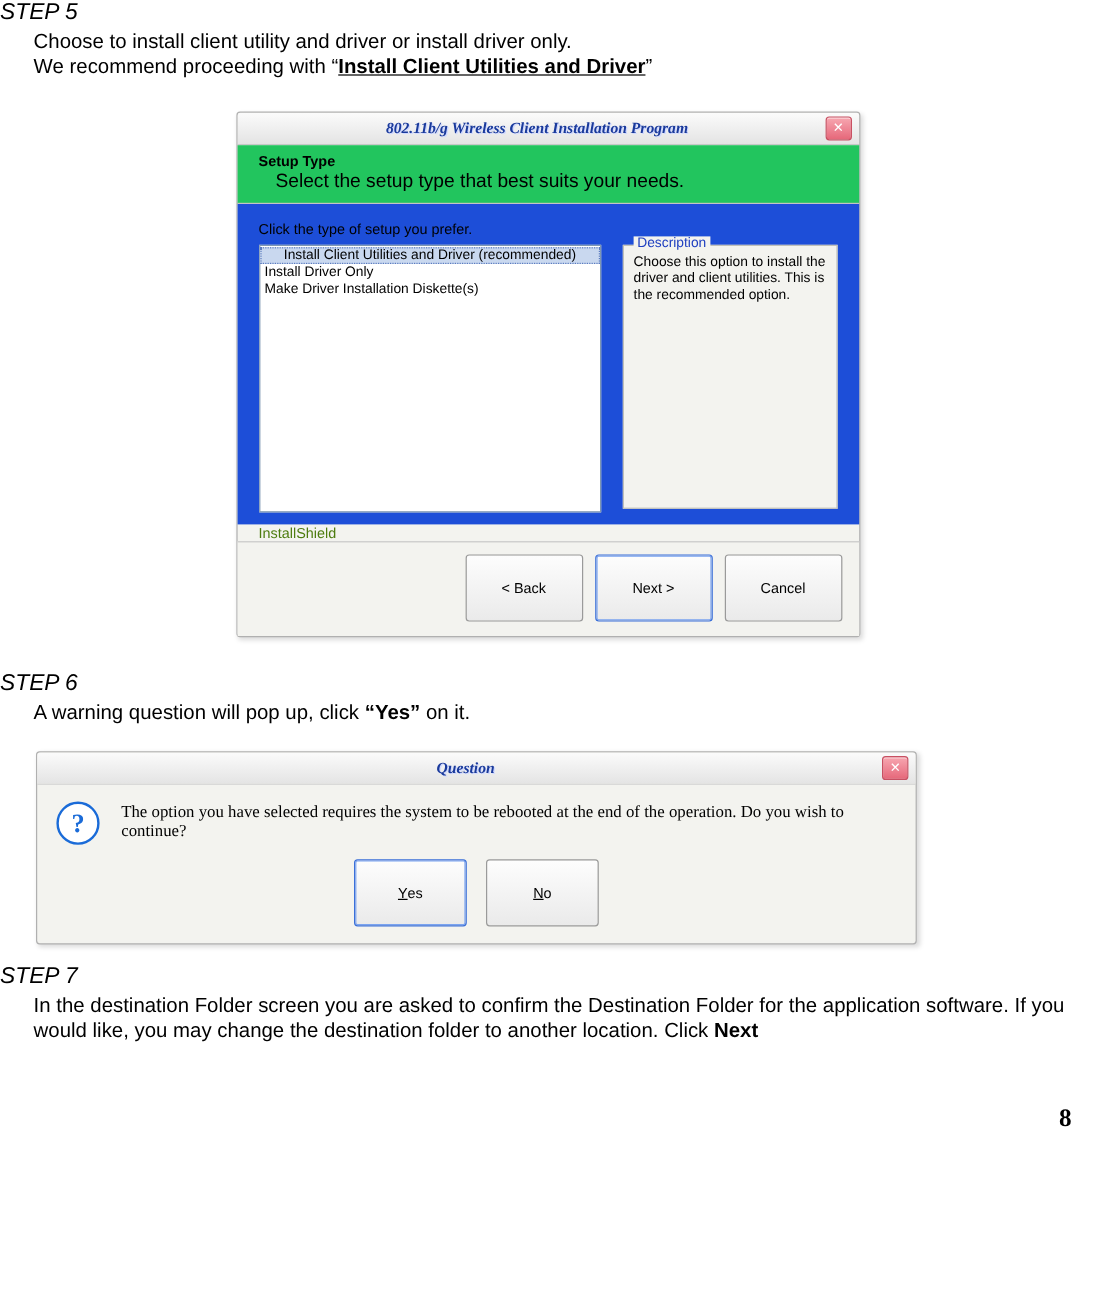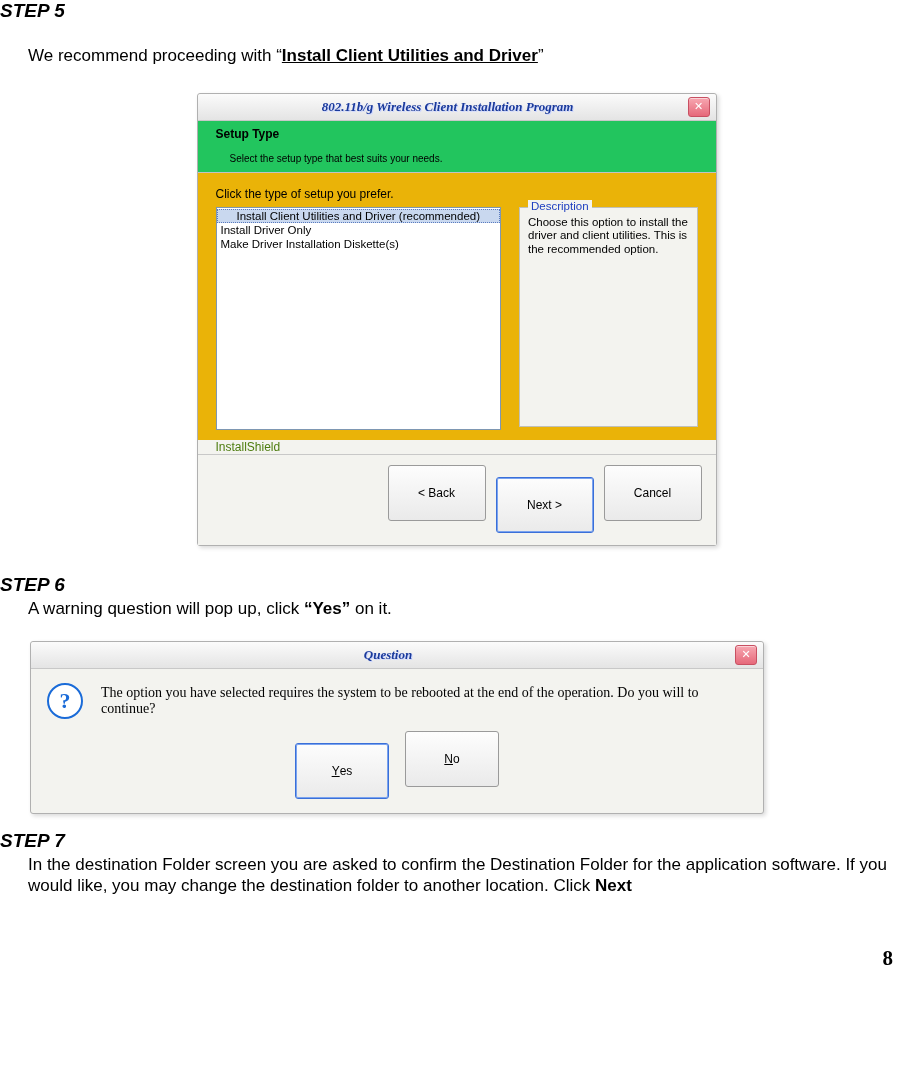--- a/index.html
+++ b/index.html
@@ -8,21 +8,21 @@
     font-family: Arial, Helvetica, sans-serif;
     font-size: 16px;
     color: #000;
     background: #fff;
     width: 913px;
   }
   .page {
     padding: 0 0 10px 0;
   }
   .step-heading {
-    font-weight: bold;
+    font-weight: normal;
     font-style: italic;
     font-size: 19px;
     margin: 0 0 2px 0;
   }
   .step-body {
     margin: 0 0 0 28px;
     font-size: 17px;
     line-height: 1.25;
   }
   .bold { font-weight: bold; }
@@ -68,25 +68,25 @@
     display: flex; align-items: center; justify-content: center;
     color:#fff; font-size:11px; font-family: Arial;
     box-shadow: inset 0 1px 0 rgba(255,255,255,0.5);
   }
   .header-panel {
     background: #22c55e;
     padding: 6px 18px 8px 18px;
     border-bottom: 1px solid #c3c3c3;
   }
   .header-panel .ht { font-weight: bold; font-size: 12px; }
-  .header-panel .hs { font-size: 10px; margin: 12px 0 0 14px; }
+  .header-panel .hs { font-size: 16px; margin: 2px 0 0 14px; }
 
   .body-panel {
     padding: 14px 18px 10px 18px;
-    background: #eab308;
+    background: #1d4ed8;
     display: flex;
     flex-direction: column;
   }
   .body-text { font-size: 12px; margin-bottom: 6px; }
   .row { display: flex; gap: 18px; }
   .listbox {
     flex: 1;
     height: 220px;
     border: 1px solid #7e97b2;
     background: #fff;
@@ -136,21 +136,20 @@
     border: 1px solid #9a9a9a;
     border-radius: 3px;
     display: inline-flex;
     align-items: center;
     justify-content: center;
     padding: 16px 6px;
   }
   .winbtn.primary {
     border: 1px solid #3a6fd8;
     box-shadow: 0 0 0 1px #7aa3ef inset;
-    margin-top: 12px;
   }
 
   
   .dlg2-wrap { margin: 22px 0 16px 30px; }
   .dlg2 {
     width: 732px;
     border: 1px solid #b0b0b0;
     border-radius: 3px;
     box-shadow: 2px 2px 4px rgba(0,0,0,0.15);
     background: #f3f3ef;
@@ -193,21 +192,21 @@
     font-family: "Times New Roman", serif;
   }
 </style>
 </head>
 <body>
 
 <div class="page">
 
   <div class="step-heading">STEP 5</div>
   <div class="step-body">
-    <br>
+    <span>Choose to install client utility and driver or install driver only.</span><br>
     <span>We recommend proceeding with “</span><span class="bold-u">Install Client Utilities and Driver</span><span>”</span>
   </div>
 
   <div class="dlg-wrap">
     <div class="dlg1">
       <div class="titlebar">
         <div class="titlebar-title">802.11b/g Wireless Client Installation Program</div>
         <div class="close-btn">✕</div>
       </div>
       <div class="header-panel">
@@ -251,21 +250,21 @@
   <div class="dlg2-wrap">
     <div class="dlg2">
       <div class="titlebar">
         <div class="titlebar-title">Question</div>
         <div class="close-btn">✕</div>
       </div>
       <div class="msgrow">
         <div class="qicon">
             <span>?</span>
           </div>
-        <div class="msgtext">The option you have selected requires the system to be rebooted at the end of the operation. Do you will to continue?</div>
+        <div class="msgtext">The option you have selected requires the system to be rebooted at the end of the operation. Do you wish to continue?</div>
       </div>
       <div class="btns">
         <div class="winbtn primary" style="min-width:80px">
             <span style="text-decoration:underline">Y</span>
             <span>es</span>
           </div>
         <div class="winbtn" style="min-width:80px">
             <span style="text-decoration:underline">N</span>
             <span>o</span>
           </div>

